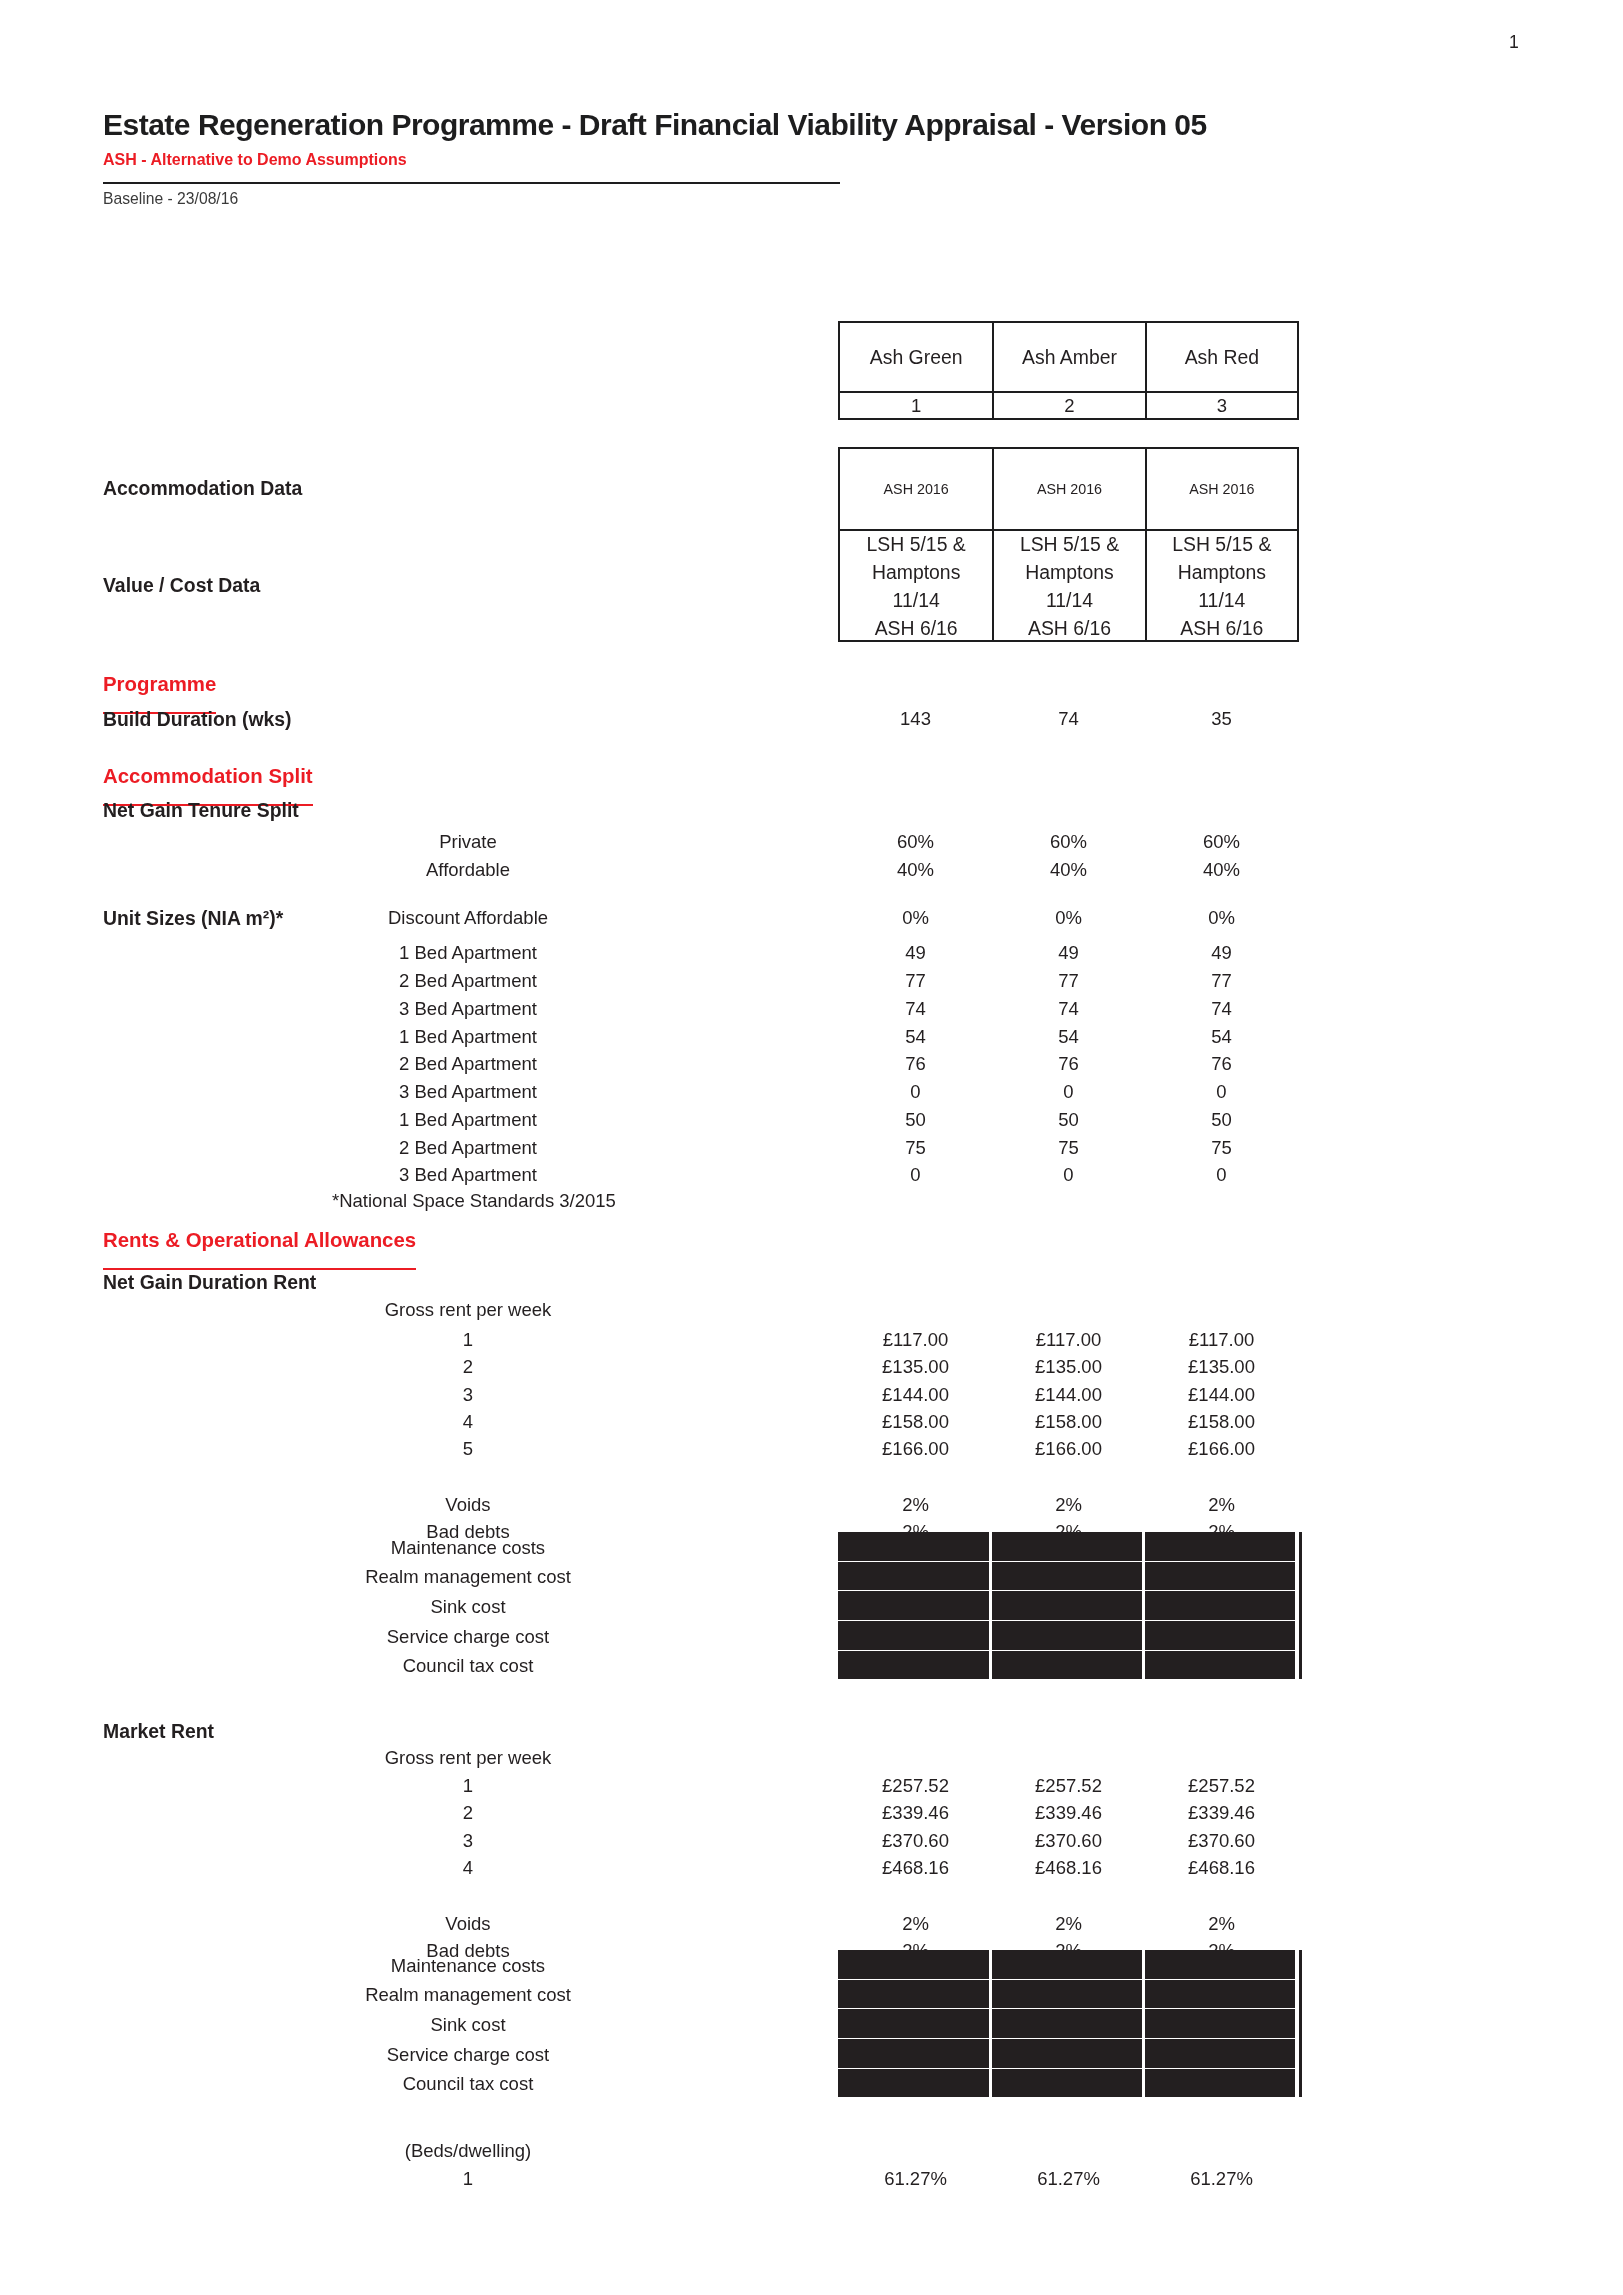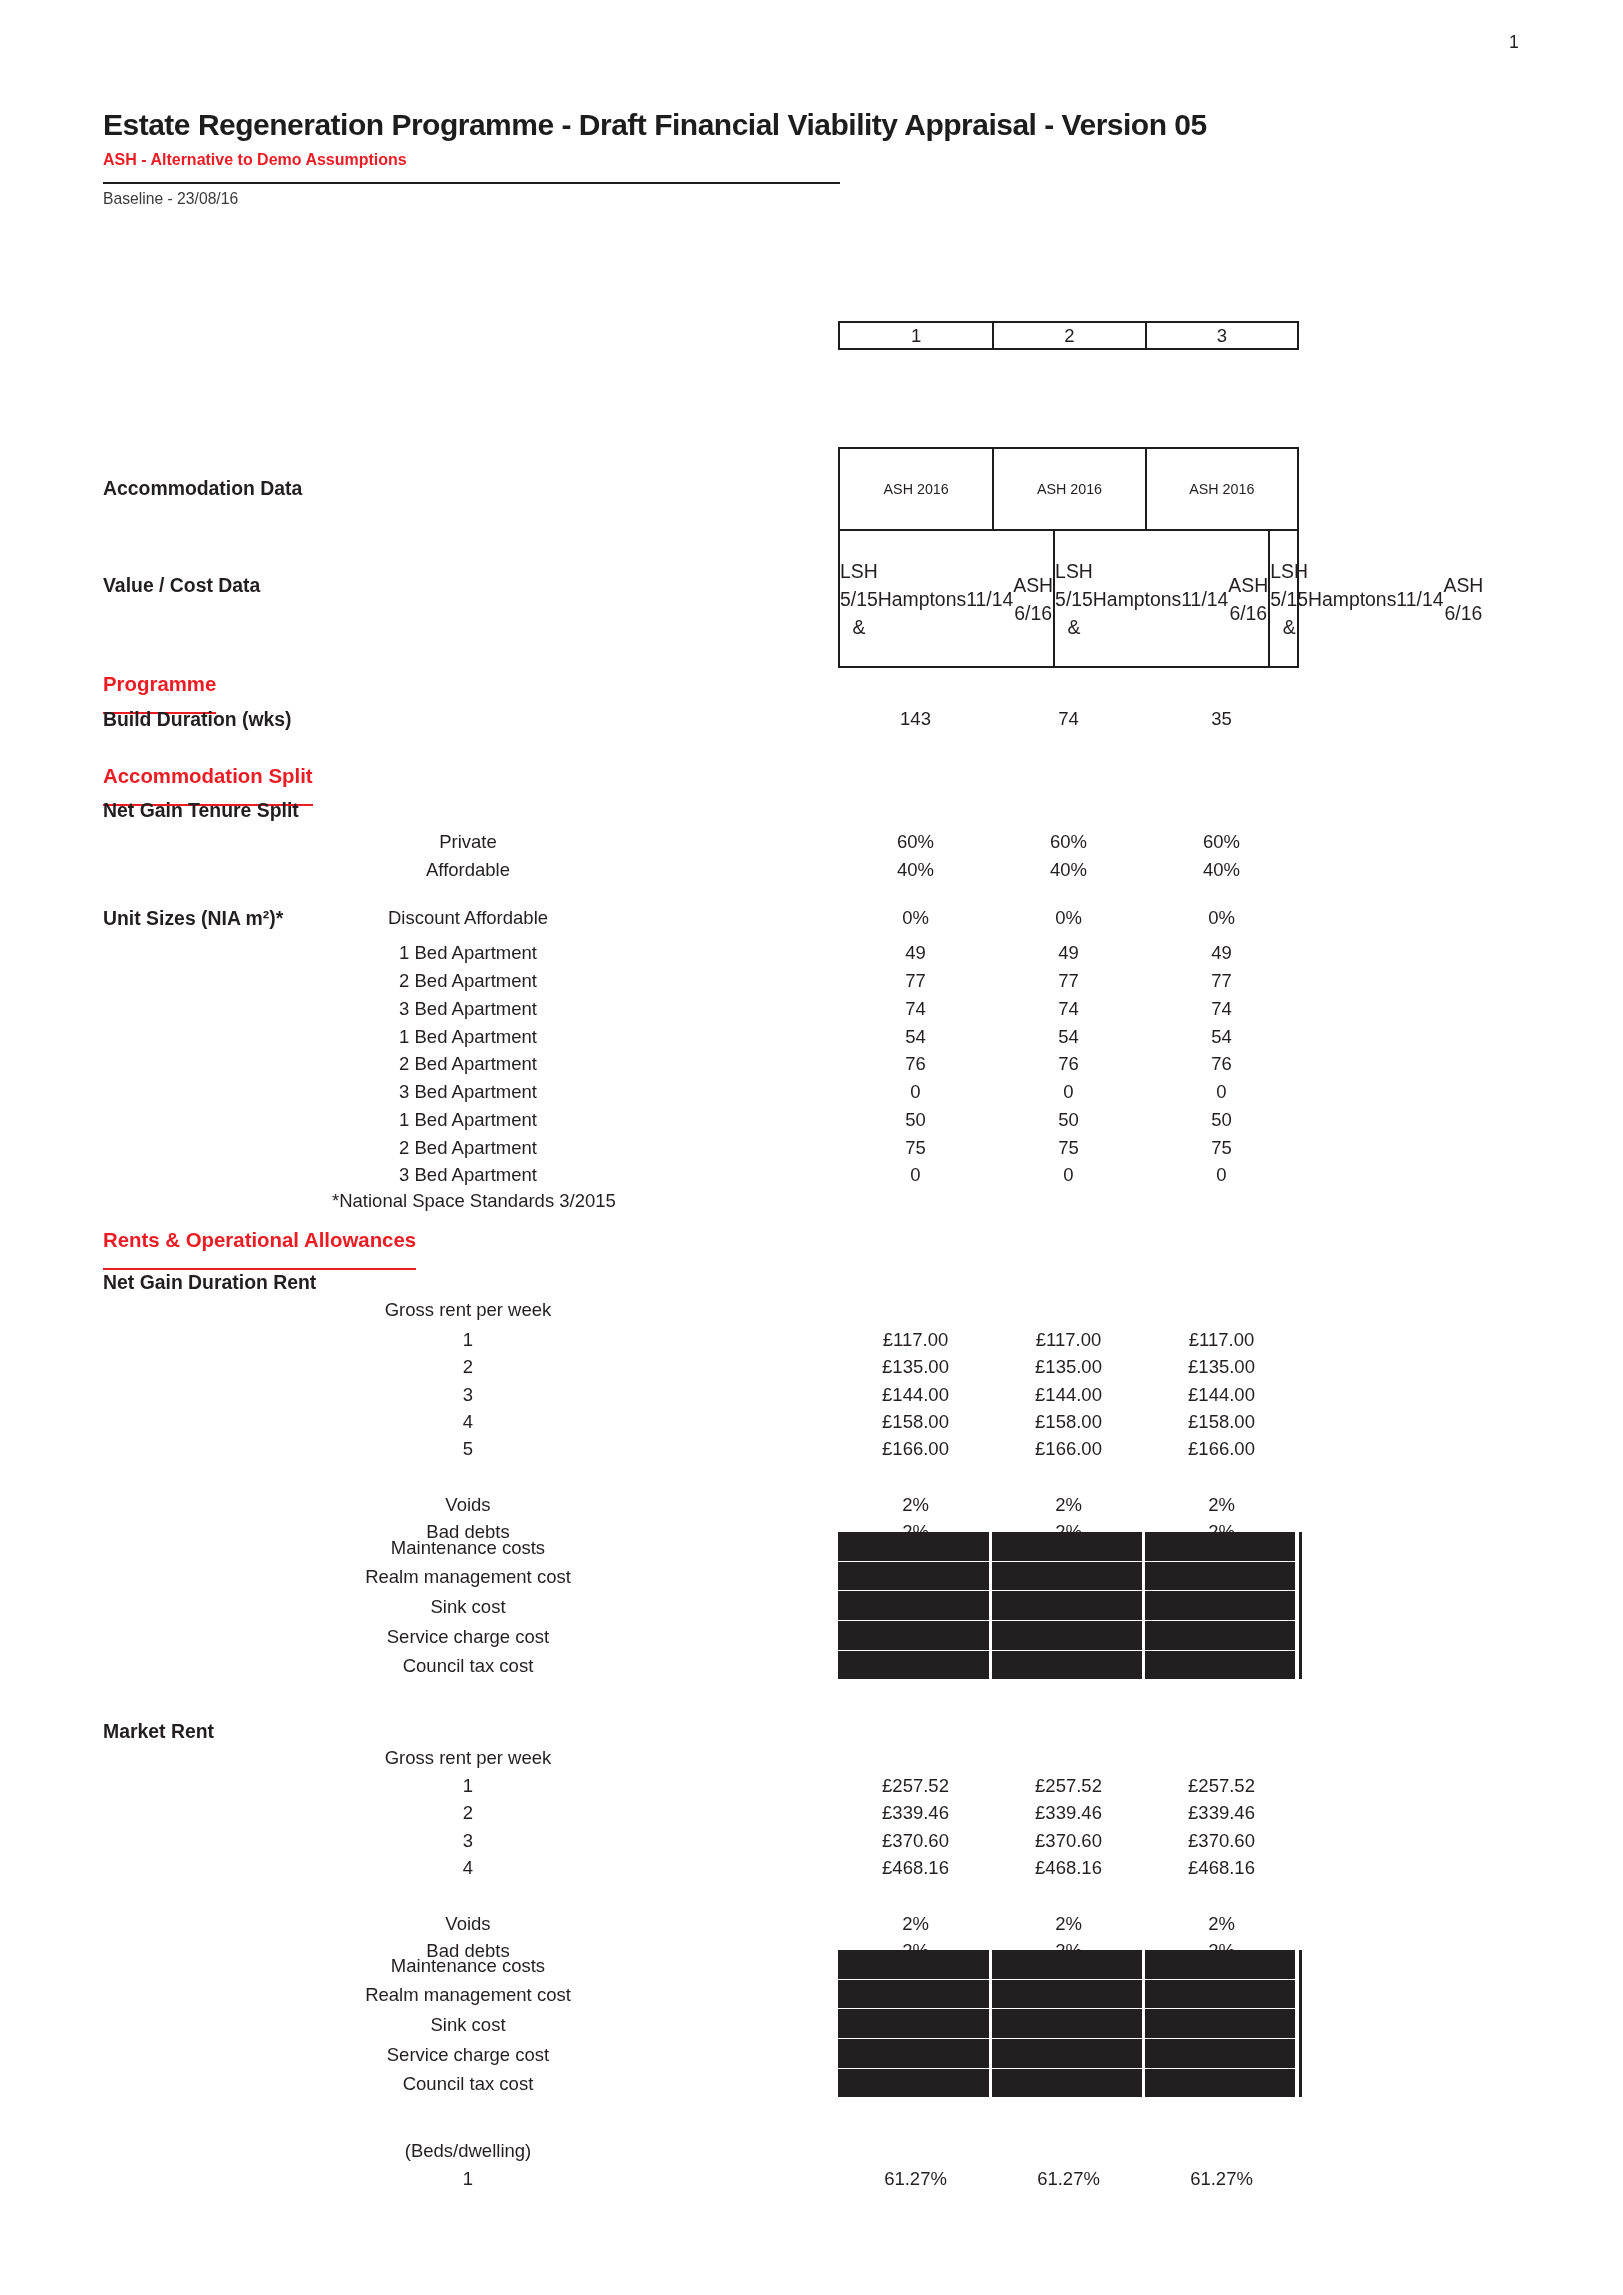--- a/index.html
+++ b/index.html
@@ -19,21 +19,21 @@
   .tbl{position:absolute;left:838px;width:461px;border:2.8px solid #1d1d1e;background:#fff}
   .trow{display:grid;grid-template-columns:1fr 1fr 1fr}
   .trow + .trow{border-top:2.3px solid #1d1d1e}
   .tcell{display:flex;align-items:center;justify-content:center;text-align:center}
   .tcell + .tcell{border-left:2.3px solid #1d1d1e}
   .scen{top:321px}
   .scen .thead .tcell{height:68px;font-size:19.4px}
   .scen .tnums .tcell{height:25.4px;font-size:18.5px}
   .src{top:447px}
   .src .rowa .tcell{height:80px;font-size:14.3px}
-  .src .rowb .tcell{height:135px;font-size:19.4px;line-height:28px}
+  .src .rowb .tcell{height:109px;font-size:19.4px;flex-direction:column;line-height:28px}
 
   .llabel{position:absolute;left:103px;font-size:19.4px;font-weight:bold;
           line-height:28px;white-space:nowrap}
   .sechead{position:absolute;left:103px;font-size:20.4px;font-weight:bold;
            color:#ec1c24;line-height:28px;white-space:nowrap}
   .sechead .u{border-bottom:2.3px solid #ec1c24;padding-bottom:17px}
   .footnote{position:absolute;left:332px;font-size:18.5px;line-height:28px}
 
   
   .vrow{position:absolute;left:103px;width:1212px;height:28px;font-size:18.5px;line-height:28px}
@@ -51,20 +51,25 @@
 </head>
 <body>
 
 <div class="pagenum">1</div>
 <div class="title">Estate Regeneration Programme - Draft Financial Viability Appraisal - Version 05</div>
 <div class="subtitle">ASH - Alternative to Demo Assumptions</div>
 <div class="rule"></div>
 <div class="baseline">Baseline - 23/08/16</div>
 
 <div class="tbl scen">
+  <div class="trow thead">
+    <div class="tcell">Ash Green</div>
+    <div class="tcell">Ash Amber</div>
+    <div class="tcell">Ash Red</div>
+  </div>
   <div class="trow tnums">
     <div class="tcell">1</div>
     <div class="tcell">2</div>
     <div class="tcell">3</div>
   </div>
 </div>
 
 <div class="llabel" style="top:474px">Accommodation Data</div>
 <div class="llabel" style="top:571px">Value / Cost Data</div>
 

